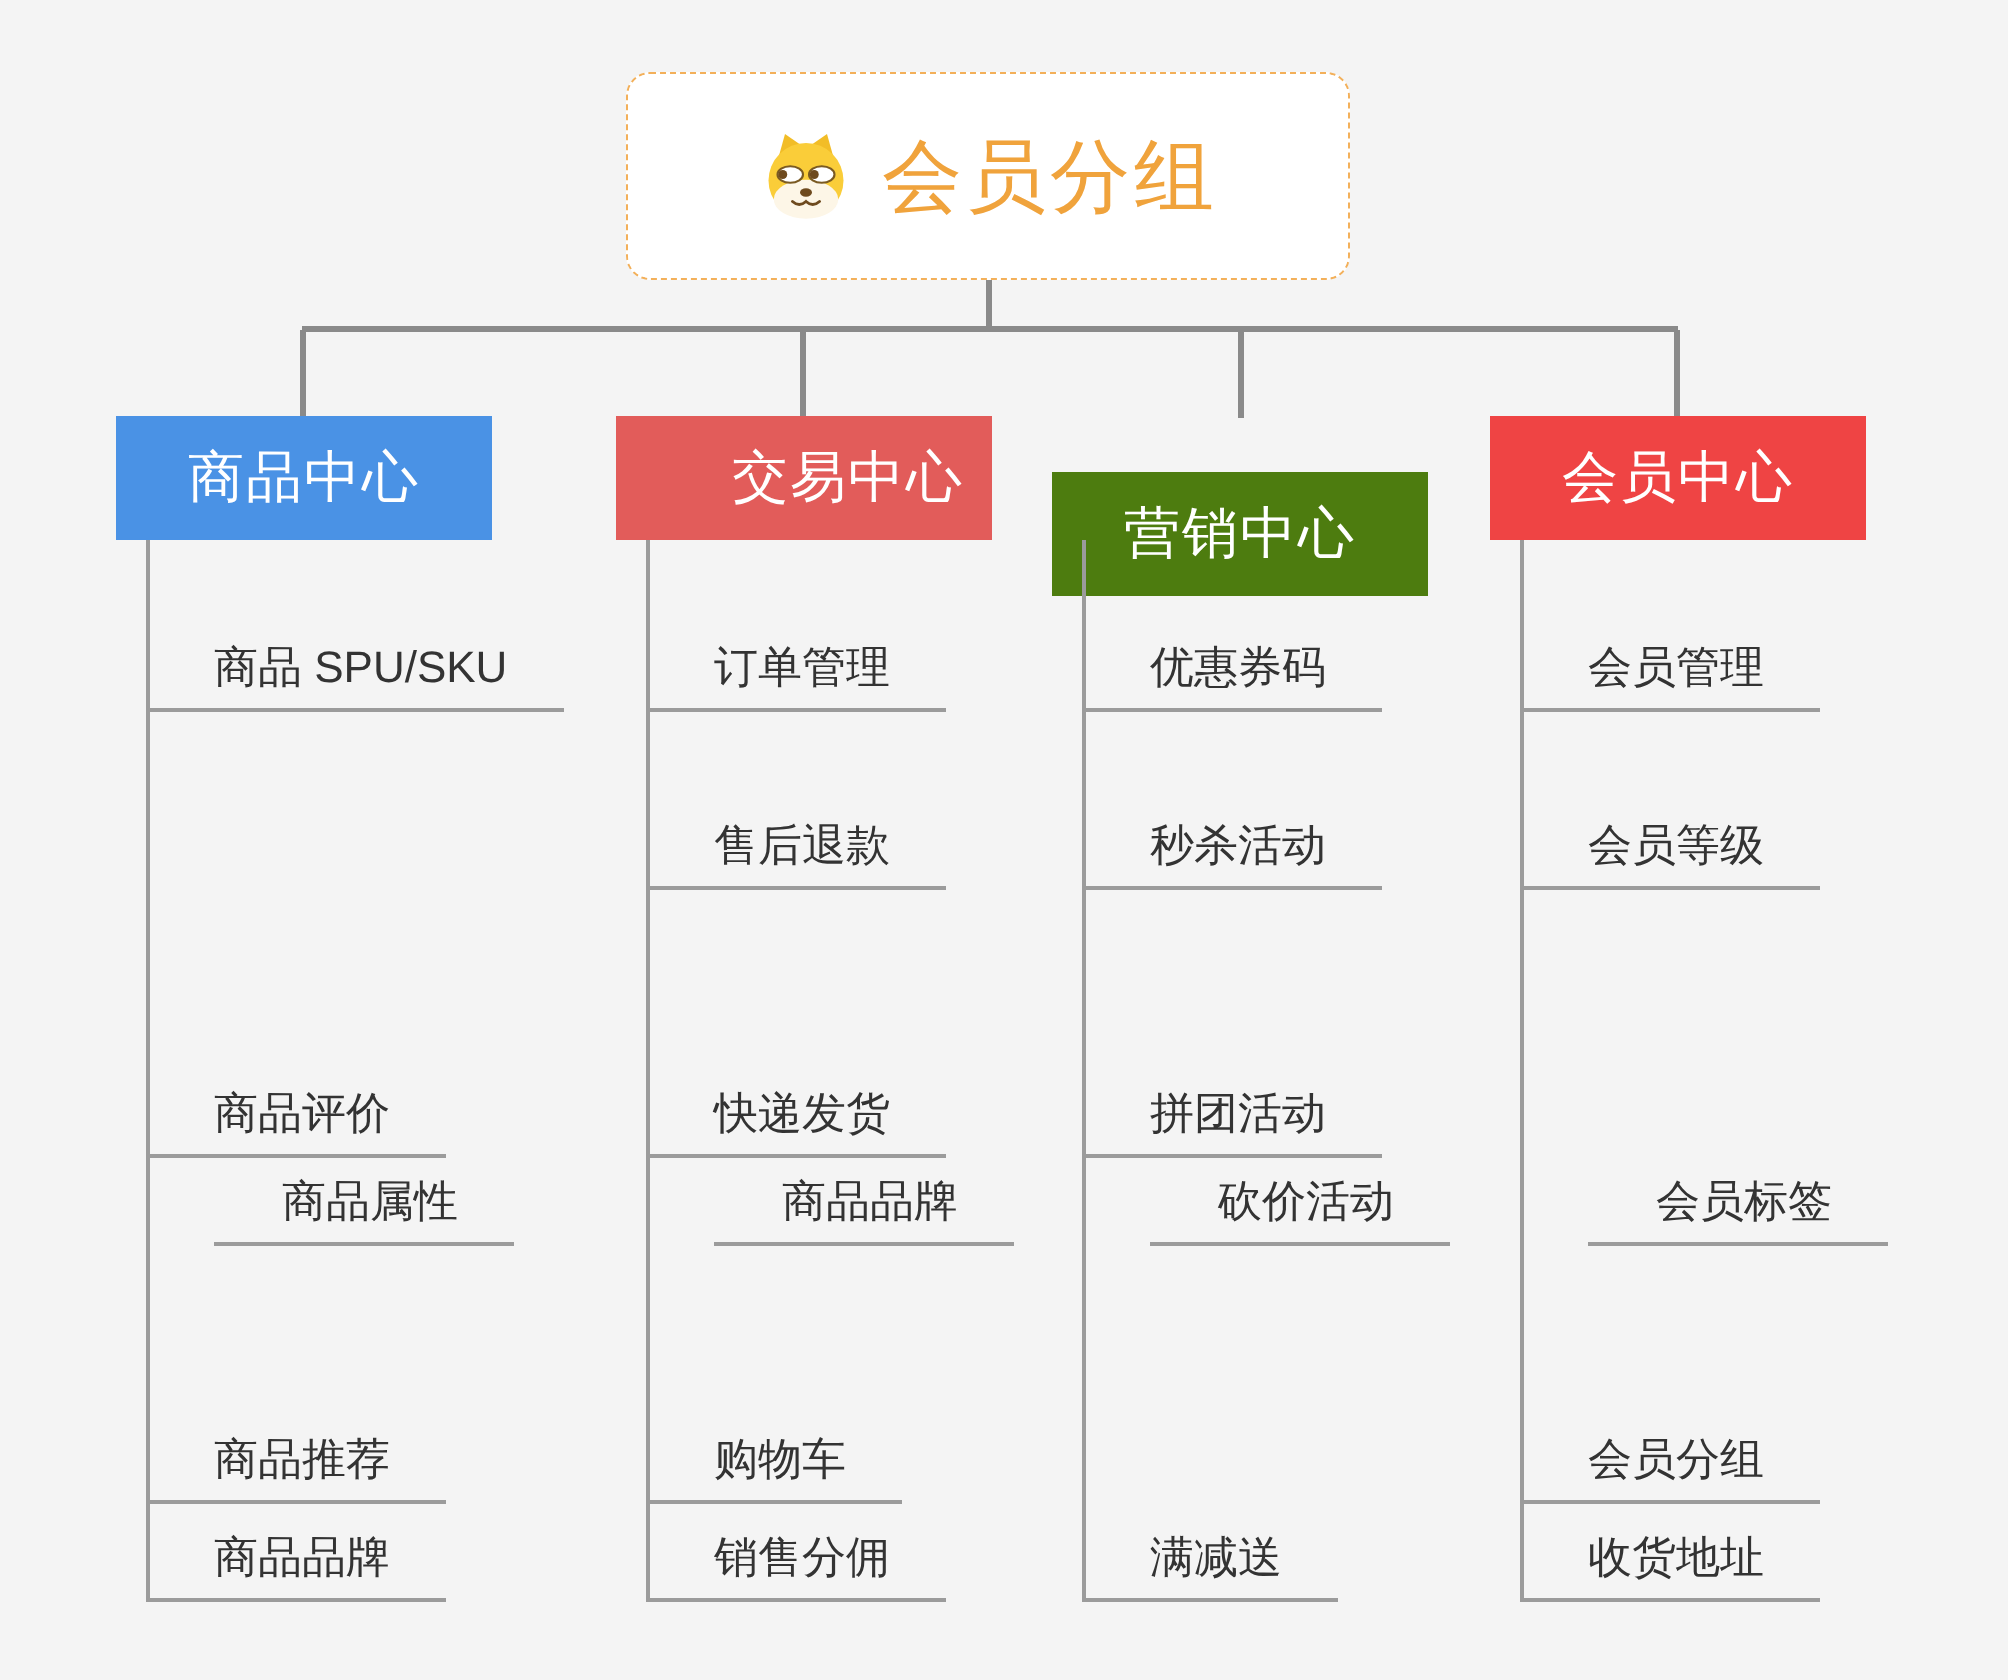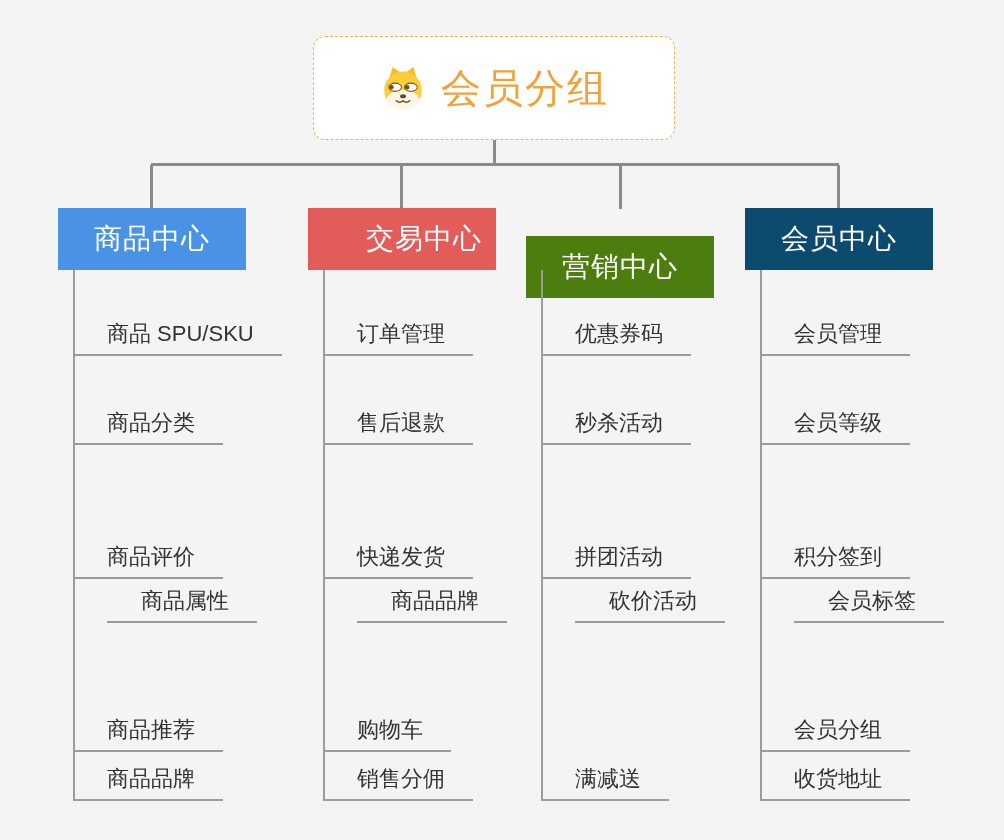--- a/index.html
+++ b/index.html
@@ -80,49 +80,47 @@
 
   <div class="branch b0" style="background: rgb(74, 146, 229);">
     <span>商品中心</span>
   </div>
   <div class="branch b1" style="background: rgb(226, 92, 90); padding-left: 44px;">
     <span>交易中心</span>
   </div>
   <div class="branch b2" style="background: #4d7c0f; margin-top: 28px;">
     <span>营销中心</span>
   </div>
-  <div class="branch b3" style="background: #0c4a6e;">
+  <div class="branch b3" style="background: #ef4444;">
     <span>会员中心</span>
   </div>
 
   <div class="trunk t0"></div>
   <div class="trunk t1"></div>
   <div class="trunk t2"></div>
   <div class="trunk t3"></div>
 
   <div class="sub c0 r0">商品 SPU/SKU</div>
-  <div class="sub c0 r1">商品分类</div>
   <div class="sub c0 r2">商品评价</div>
   <div class="sub c0 r3">商品属性</div>
   <div class="sub c0 r4">商品推荐</div>
   <div class="sub c0 r5">商品品牌</div>
 
   <div class="sub c1 r0">订单管理</div>
   <div class="sub c1 r1">售后退款</div>
   <div class="sub c1 r2">快递发货</div>
   <div class="sub c1 r3">商品品牌</div>
   <div class="sub c1 r4">购物车</div>
   <div class="sub c1 r5">销售分佣</div>
 
   <div class="sub c2 r0">优惠券码</div>
   <div class="sub c2 r1">秒杀活动</div>
   <div class="sub c2 r2">拼团活动</div>
   <div class="sub c2 r3">砍价活动</div>
   <div class="sub c2 r5">满减送</div>
 
   <div class="sub c3 r1">会员等级</div>
   <div class="sub c3 r0">会员管理</div>
-  <div class="sub c3 r2">积分签到</div>
   <div class="sub c3 r3">会员标签</div>
   <div class="sub c3 r4">会员分组</div>
   <div class="sub c3 r5">收货地址</div>
 
 </div>
 
 </body></html>

